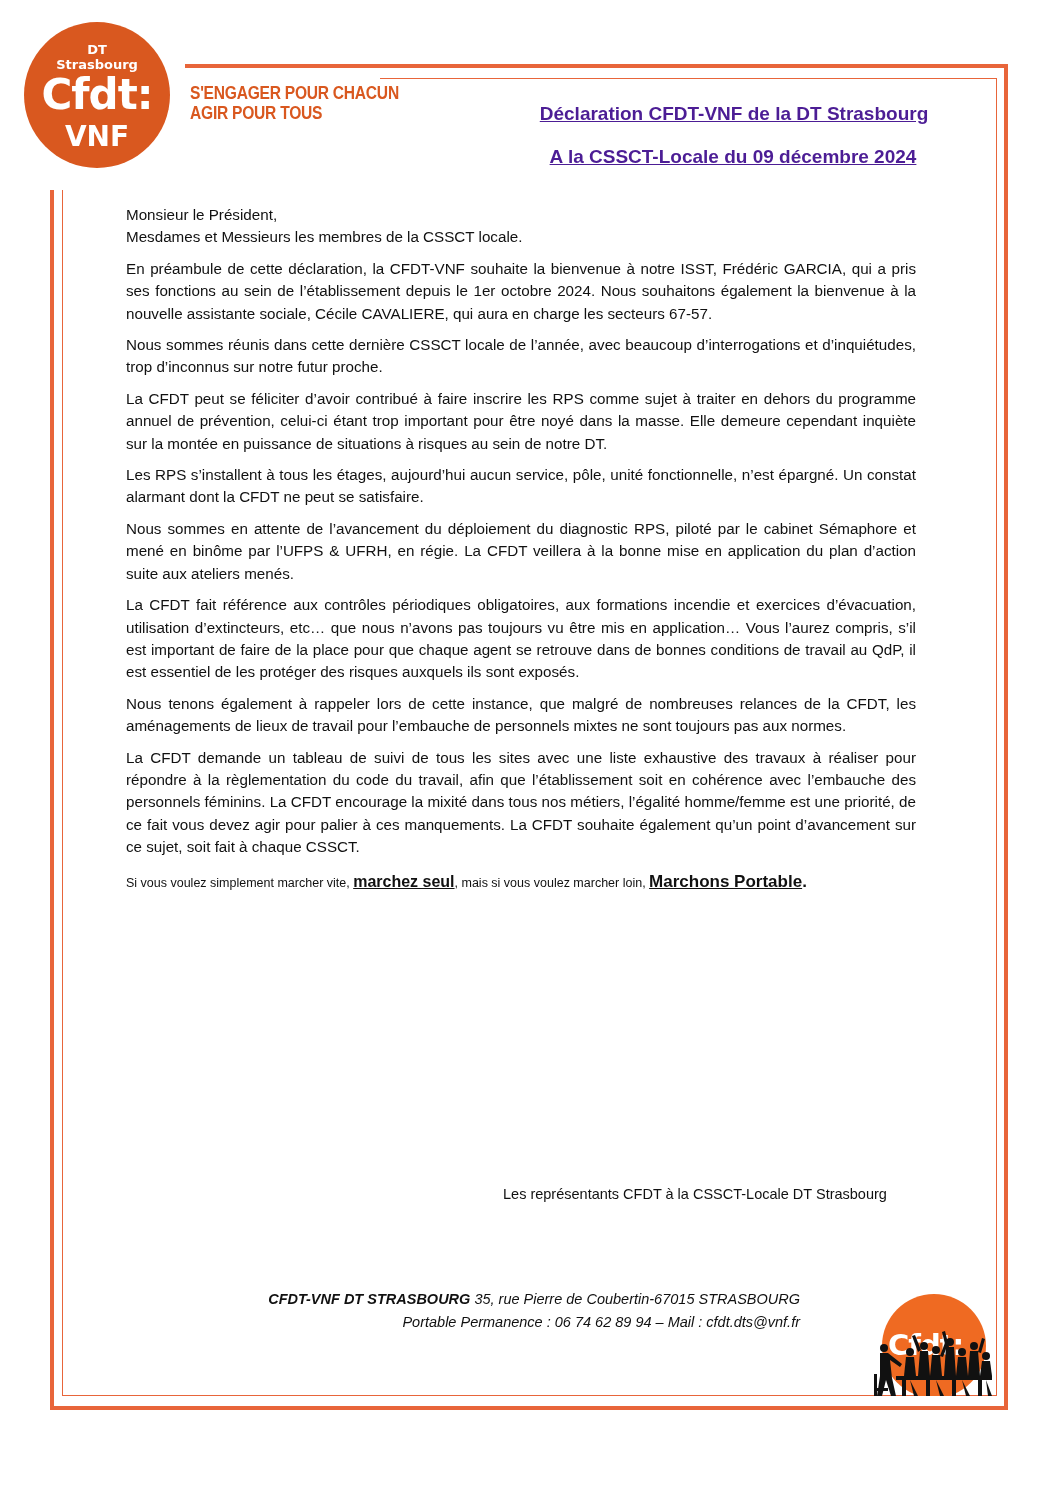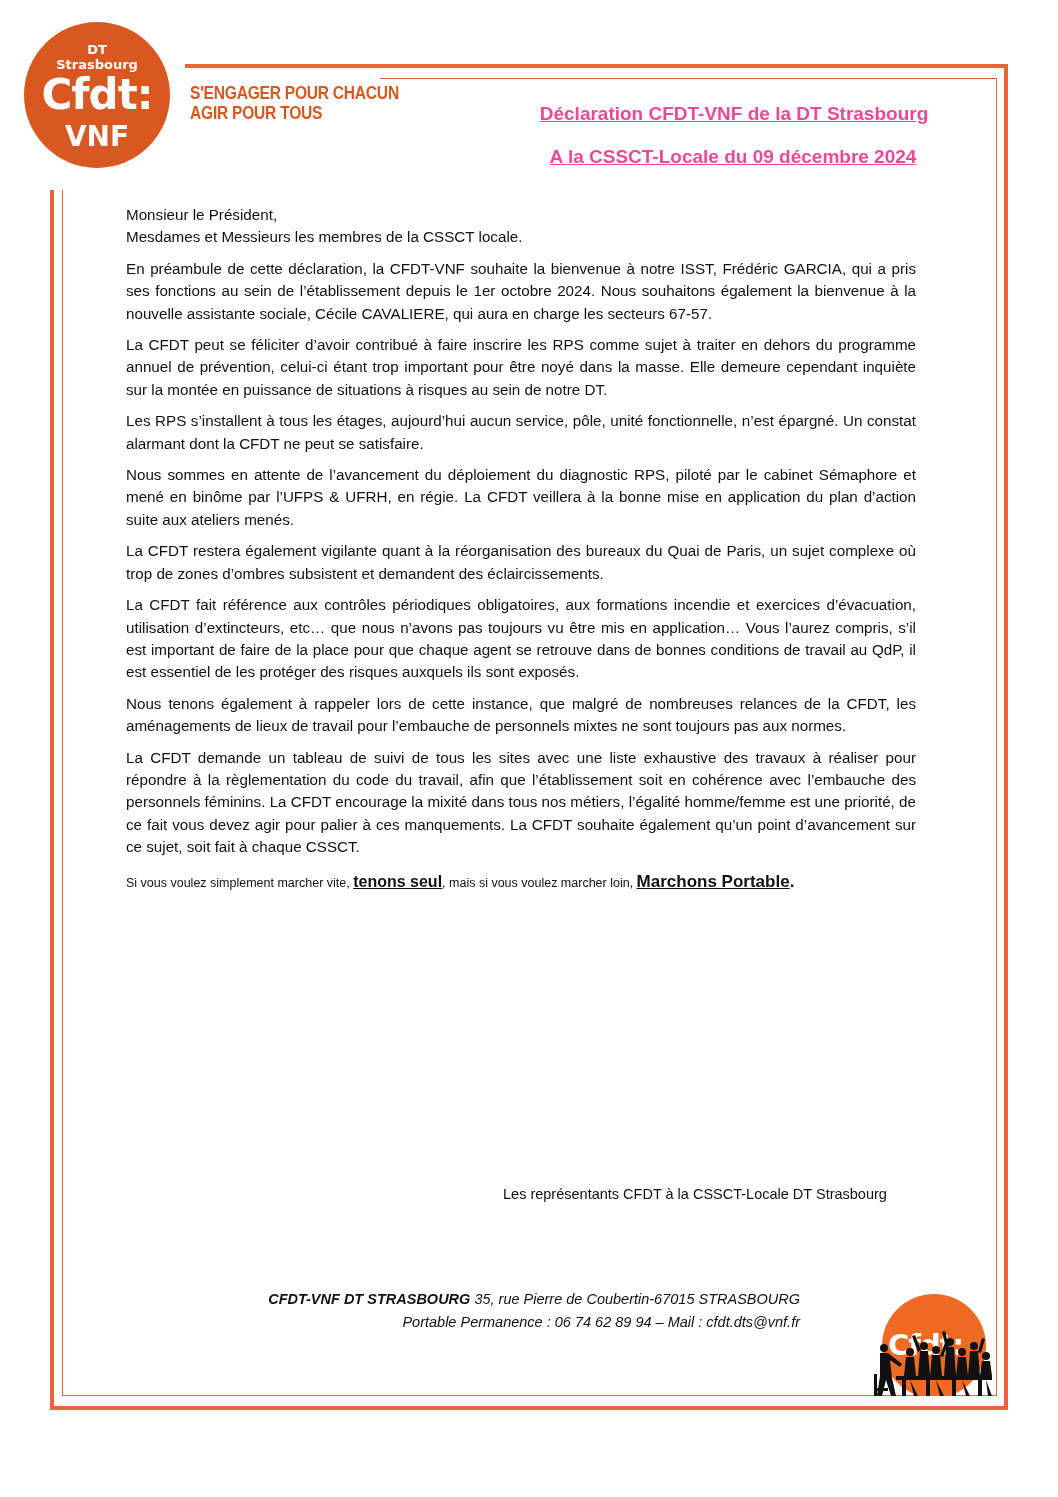--- a/index.html
+++ b/index.html
@@ -26,21 +26,21 @@
   .logo .cfdt { position:absolute; top:50px; left:0; right:0; font-family:"DejaVu Sans", sans-serif;
                 font-weight:bold; font-size:42px; letter-spacing:-1px; line-height:46px; }
   .logo .vnf { position:absolute; top:100px; left:0; right:0; font-family:"DejaVu Sans", sans-serif;
                font-weight:bold; font-size:28px; line-height:30px; }
   .slogan { position:absolute; left:190px; top:83px; color:var(--logo);
             font-family:"Liberation Sans Narrow","Liberation Sans", sans-serif; font-weight:bold;
             font-size:19px; line-height:20px; transform:scaleX(0.82); transform-origin:left top; letter-spacing:-0.3px; }
 
   
   .title { position:absolute; left:440px; width:590px; text-align:center; font-weight:bold;
-           font-size:19px; text-decoration:underline; color:#ec4899; }
+           font-size:19px; text-decoration:underline; color:#4c1d95; }
   .title1 { top:103px; left:439px; width:590px; }
   .title2 { top:146px; left:438px; width:590px;text-align:center; }
 
   
   .body { position:absolute; left:126px; top:204px; width:806px; font-size:15.2px; line-height:22.4px;
           text-align:justify; }
   .body p { margin:0 16px 9px 0; }
   .body .salut { margin:0 0 9px 0; text-align:left; }
   .closing { font-size:12.5px; text-align:left; margin-top:12px !important; }
   .closing .em { font-weight:bold; text-decoration:underline; font-size:16px; }
@@ -86,28 +86,28 @@
 
 <div class="title title1">Déclaration CFDT-VNF de la DT Strasbourg</div>
 <div class="title title2">A la CSSCT-Locale du 09 décembre 2024</div>
 
 <div class="body">
   <div class="salut">
     <div>Monsieur le Président,</div>
     <div>Mesdames et Messieurs les membres de la CSSCT locale.</div>
   </div>
   <p>En préambule de cette déclaration, la CFDT-VNF souhaite la bienvenue à notre ISST, Frédéric GARCIA, qui a pris ses fonctions au sein de l’établissement depuis le 1er octobre 2024. Nous souhaitons également la bienvenue à la nouvelle assistante sociale, Cécile CAVALIERE, qui aura en charge les secteurs 67-57.</p>
+  <p>Nous sommes réunis dans cette dernière CSSCT locale de l’année, avec beaucoup d’interrogations et d’inquiétudes, trop d’inconnus sur notre futur proche.</p>
   <p>La CFDT peut se féliciter d’avoir contribué à faire inscrire les RPS comme sujet à traiter en dehors du programme annuel de prévention, celui-ci étant trop important pour être noyé dans la masse. Elle demeure cependant inquiète sur la montée en puissance de situations à risques au sein de notre DT.</p>
   <p>Les RPS s’installent à tous les étages, aujourd’hui aucun service, pôle, unité fonctionnelle, n’est épargné. Un constat alarmant dont la CFDT ne peut se satisfaire.</p>
   <p>Nous sommes en attente de l’avancement du déploiement du diagnostic RPS, piloté par le cabinet Sémaphore et mené en binôme par l’UFPS &amp; UFRH, en régie. La CFDT veillera à la bonne mise en application du plan d’action suite aux ateliers menés.</p>
-  <p>La CFDT restera également vigilante quant à la réorganisation des bureaux du Quai de Paris, un sujet complexe où trop de zones d’ombres subsistent et demandent des éclaircissements.</p>
   <p>La CFDT fait référence aux contrôles périodiques obligatoires, aux formations incendie et exercices d’évacuation, utilisation d’extincteurs, etc… que nous n’avons pas toujours vu être mis en application… Vous l’aurez compris, s’il est important de faire de la place pour que chaque agent se retrouve dans de bonnes conditions de travail au QdP, il est essentiel de les protéger des risques auxquels ils sont exposés.</p>
   <p>Nous tenons également à rappeler lors de cette instance, que malgré de nombreuses relances de la CFDT, les aménagements de lieux de travail pour l’embauche de personnels mixtes ne sont toujours pas aux normes.</p>
   <p>La CFDT demande un tableau de suivi de tous les sites avec une liste exhaustive des travaux à réaliser pour répondre à la règlementation du code du travail, afin que l’établissement soit en cohérence avec l’embauche des personnels féminins. La CFDT encourage la mixité dans tous nos métiers, l’égalité homme/femme est une priorité, de ce fait vous devez agir pour palier à ces manquements. La CFDT souhaite également qu’un point d’avancement sur ce sujet, soit fait à chaque CSSCT.</p>
-  <p class="closing"><span>Si vous voulez simplement marcher vite, </span><span class="em">tenons seul</span><span>, mais si vous voulez marcher loin, </span><span class="em2">Marchons Portable</span><span class="em2" style="text-decoration:none">.</span></p>
+  <p class="closing"><span>Si vous voulez simplement marcher vite, </span><span class="em">marchez seul</span><span>, mais si vous voulez marcher loin, </span><span class="em2">Marchons Portable</span><span class="em2" style="text-decoration:none">.</span></p>
 </div>
 
 <div class="signature">Les représentants CFDT à la CSSCT-Locale DT Strasbourg</div>
 
 <div class="footer">
   <div><b>CFDT-VNF DT STRASBOURG</b><span> 35, rue Pierre de Coubertin-67015 STRASBOURG</span></div>
   <div>Portable Permanence : 06 74 62 89 94 – Mail : cfdt.dts@vnf.fr</div>
 </div>
 
 <div class="emblem">

